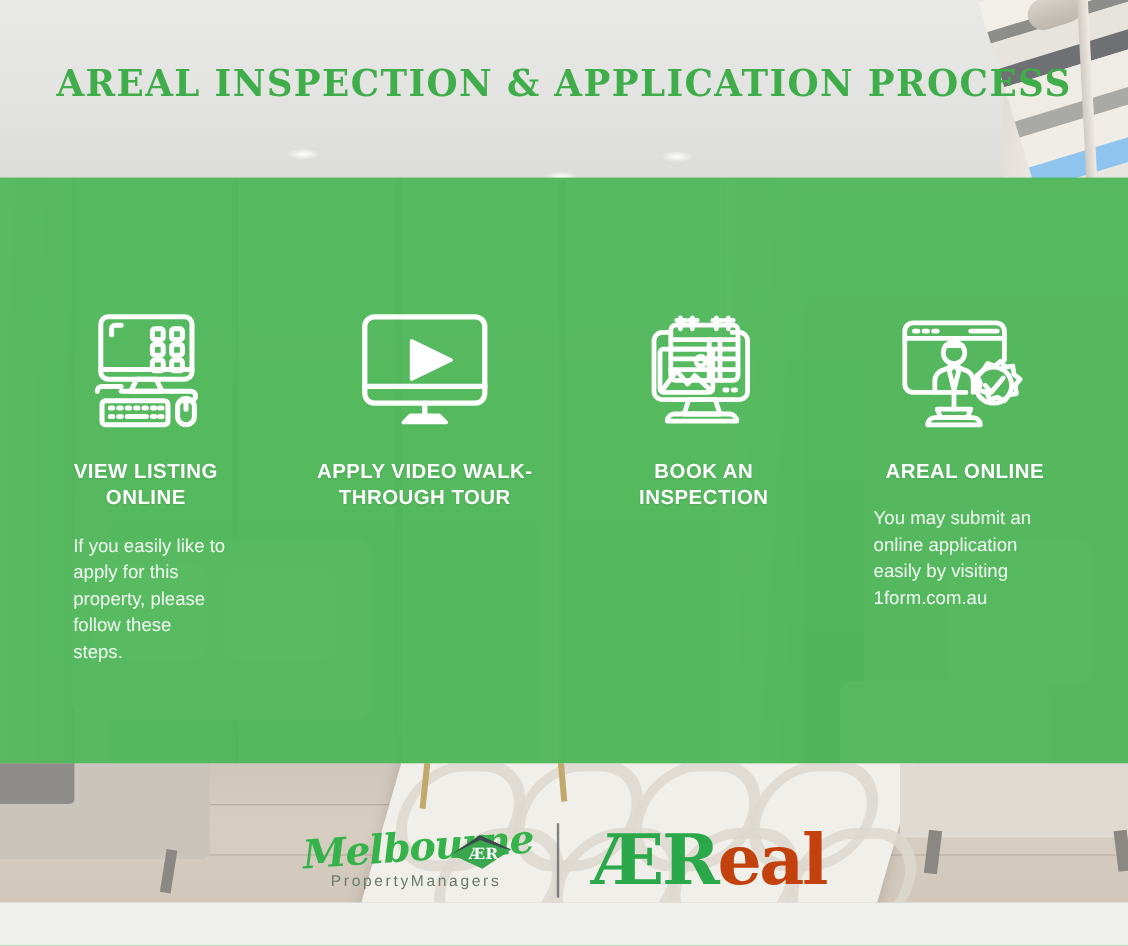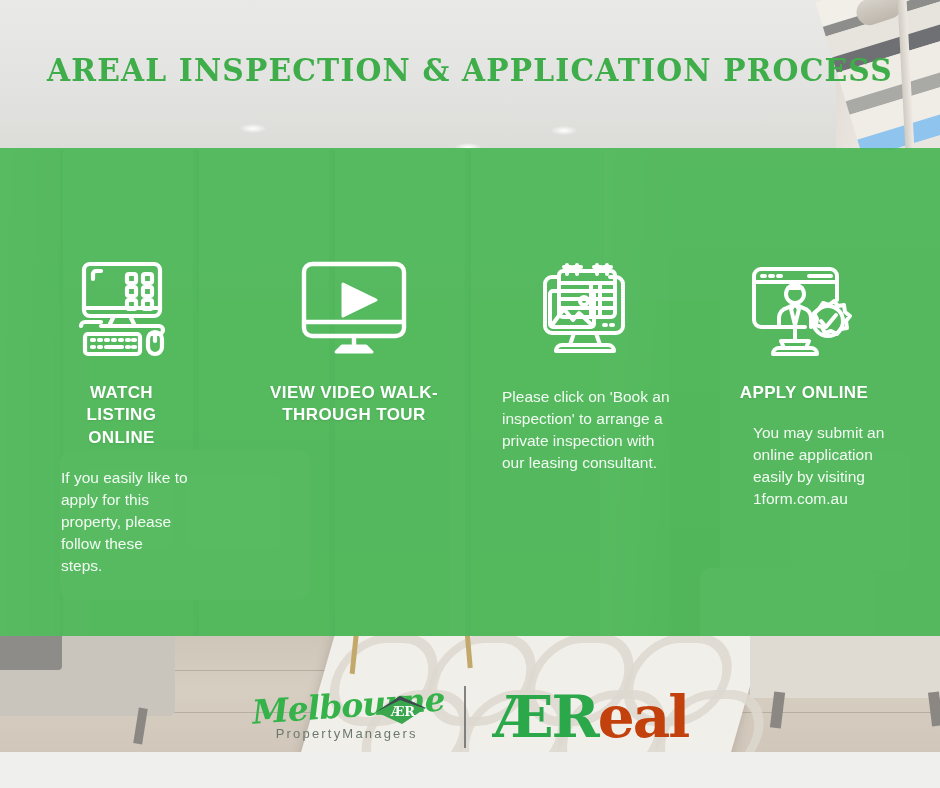--- a/index.html
+++ b/index.html
@@ -79,21 +79,21 @@
     font-size:17px;line-height:1.32;letter-spacing:.4px;
     text-shadow:0 1px 2px rgba(0,0,0,.10);
   }
   .step-body{
     margin-top:18px;color:#f2fbf3;font-size:15.5px;line-height:1.42;
     text-align:left;
   }
   .col-1 .step-body{padding-left:6px;}
   .col-2 .step-body{padding-left:12px;}
   .col-3 .step-body{padding-left:4px;}
-  .col-4 .step-body{padding-left:8px;margin-left:25px;}
+  .col-4 .step-body{padding-left:8px;}
 
   
   .footer{position:absolute;left:0;top:672px;width:940px;height:90px;
     display:flex;align-items:center;justify-content:center;gap:0px;}
   .logo-mpm{position:relative;width:190px;height:70px;}
   .mpm-script{
     position:absolute;left:0;top:4px;
     font-family:"DejaVu Serif", serif;font-style:italic;font-weight:bold;
     font-size:33px;color:#35b34a;letter-spacing:-1px;
     transform:rotate(-4deg);
@@ -216,37 +216,37 @@
             <path d="M11 68 a4 4 0 0 1 4-4 h16"></path>
             <path d="M73 68 h16 a4 4 0 0 1 0 8 h-8"></path>
             <rect x="15" y="76" width="55" height="20" rx="3"></rect>
             <path d="M22 82 h2 M29 82 h2 M36 82 h2 M43 82 h2 M50 82 h2 M57 82 h2 M63 82 h2
                      M22 89 h2 M29 89 h2 M36 89 h16 M57 89 h2 M63 89 h2"></path>
             <rect x="78" y="74" width="14" height="22" rx="7"></rect>
             <path d="M85 78 v5"></path>
           </svg>
         </span>
       </div>
-      <div class="step-title">WATCH LISTING ONLINE</div>
+      <div class="step-title">VIEW LISTING ONLINE</div>
       <div class="step-body">If you easily like to apply for this property, please follow these steps.</div>
     </div>
 
     <div class="col col-2">
       <div class="icon-box">
         <span>
           <svg class="icon-svg" width="116" height="100" viewBox="0 0 116 100" fill="none" stroke="#ffffff" stroke-width="4.4" stroke-linecap="round" stroke-linejoin="round">
             <rect x="8" y="6" width="100" height="72" rx="8"></rect>
             <path d="M8 64 H108"></path>
             <path d="M47 26 L80 42 L47 58 Z" fill="#ffffff" stroke="#ffffff" stroke-width="3"></path>
             <path d="M58 78 v10"></path>
             <path d="M40 94 h36 l-6 -6 h-24 z" fill="#ffffff" stroke="#ffffff" stroke-width="3"></path>
           </svg>
         </span>
       </div>
-      <div class="step-title">VIEW VIDEO WALK-THROUGH TOUR</div>
+      <div class="step-title">APPLY VIDEO WALK-THROUGH TOUR</div>
     </div>
 
     <div class="col col-3">
       <div class="icon-box">
         <span>
           <svg class="icon-svg" width="118" height="106" viewBox="0 0 118 106" fill="none" stroke="#ffffff" stroke-width="4" stroke-linecap="round" stroke-linejoin="round">
             <path d="M30 22 h-6 a7 7 0 0 0 -7 7 v42 a7 7 0 0 0 7 7 h64 a7 7 0 0 0 7 -7 v-42 a7 7 0 0 0 -7 -7 h-6"></path>
             <path d="M46 78 h22 l4 12 H42 z"></path>
             <path d="M28 96 a6 6 0 0 1 6 -6 h46 a6 6 0 0 1 6 6 z"></path>
             <rect x="31" y="16" width="56" height="46" rx="4"></rect>
@@ -254,21 +254,21 @@
             <path d="M39 19 v-9 M49 19 v-9 M69 19 v-9 M79 19 v-9"></path>
             <path d="M36 12 h7 M46 12 h7 M66 12 h7 M76 12 h7"></path>
             <path d="M63 28 V62 M31 36 H87 M31 44 H87 M31 53 H87 M72 28 V62"></path>
             <rect x="22" y="36" width="44" height="36" rx="3"></rect>
             <circle cx="56" cy="46" r="4"></circle>
             <path d="M24 70 l12 -16 l9 11 l6 -7 l13 12"></path>
             <path d="M76 70 h2 M83 70 h2"></path>
           </svg>
         </span>
       </div>
-      <div class="step-body">Please click on 'Book an inspection' to arrange a private inspection with our leasing consultant.</div>
+      <div class="step-title">BOOK AN INSPECTION</div>
     </div>
 
     <div class="col col-4">
       <div class="icon-box">
         <span>
           <svg class="icon-svg" width="122" height="104" viewBox="0 0 122 104" fill="none" stroke="#ffffff" stroke-width="4" stroke-linecap="round" stroke-linejoin="round">
             <path d="M94 44 V20 a7 7 0 0 0 -7 -7 H18 a7 7 0 0 0 -7 7 v44 a7 7 0 0 0 7 7 h44"></path>
             <path d="M11 26 H94"></path>
             <path d="M19 20 h3 M27 20 h3 M35 20 h3"></path>
             <path d="M66 20 h22"></path>
@@ -278,21 +278,21 @@
             <path d="M52 48 l-4 5 l4 16 l4 -16 z"></path>
             <path d="M52 71 v14"></path>
             <path d="M30 98 a6 6 0 0 1 6 -6 h32 a6 6 0 0 1 6 6 z"></path>
             <path d="M41 92 h22 l3 -7 H38 z"></path>
             <path d="M96 47 l6 2 l5 -4 l4 5 l6 -1 l1 7 l5 4 l-4 5 l1 7 l-6 1 l-4 5 l-6 -3 l-6 2 l-3 -6 l-6 -2 l1 -6 l-3 -6 l5 -4 z" transform="translate(-16,0)"></path>
             <circle cx="85" cy="65" r="15"></circle>
             <path d="M78 65 l5 6 l10 -12"></path>
           </svg>
         </span>
       </div>
-      <div class="step-title">APPLY ONLINE</div>
+      <div class="step-title">AREAL ONLINE</div>
       <div class="step-body">You may submit an online application easily by visiting 1form.com.au</div>
     </div>
   </div>
 
   <div class="footer">
 
     <div class="logo-mpm">
       <div class="mpm-script">Melbourne</div>
       <div class="mpm-roof">
         <svg width="54" height="42" viewBox="0 0 54 42">

